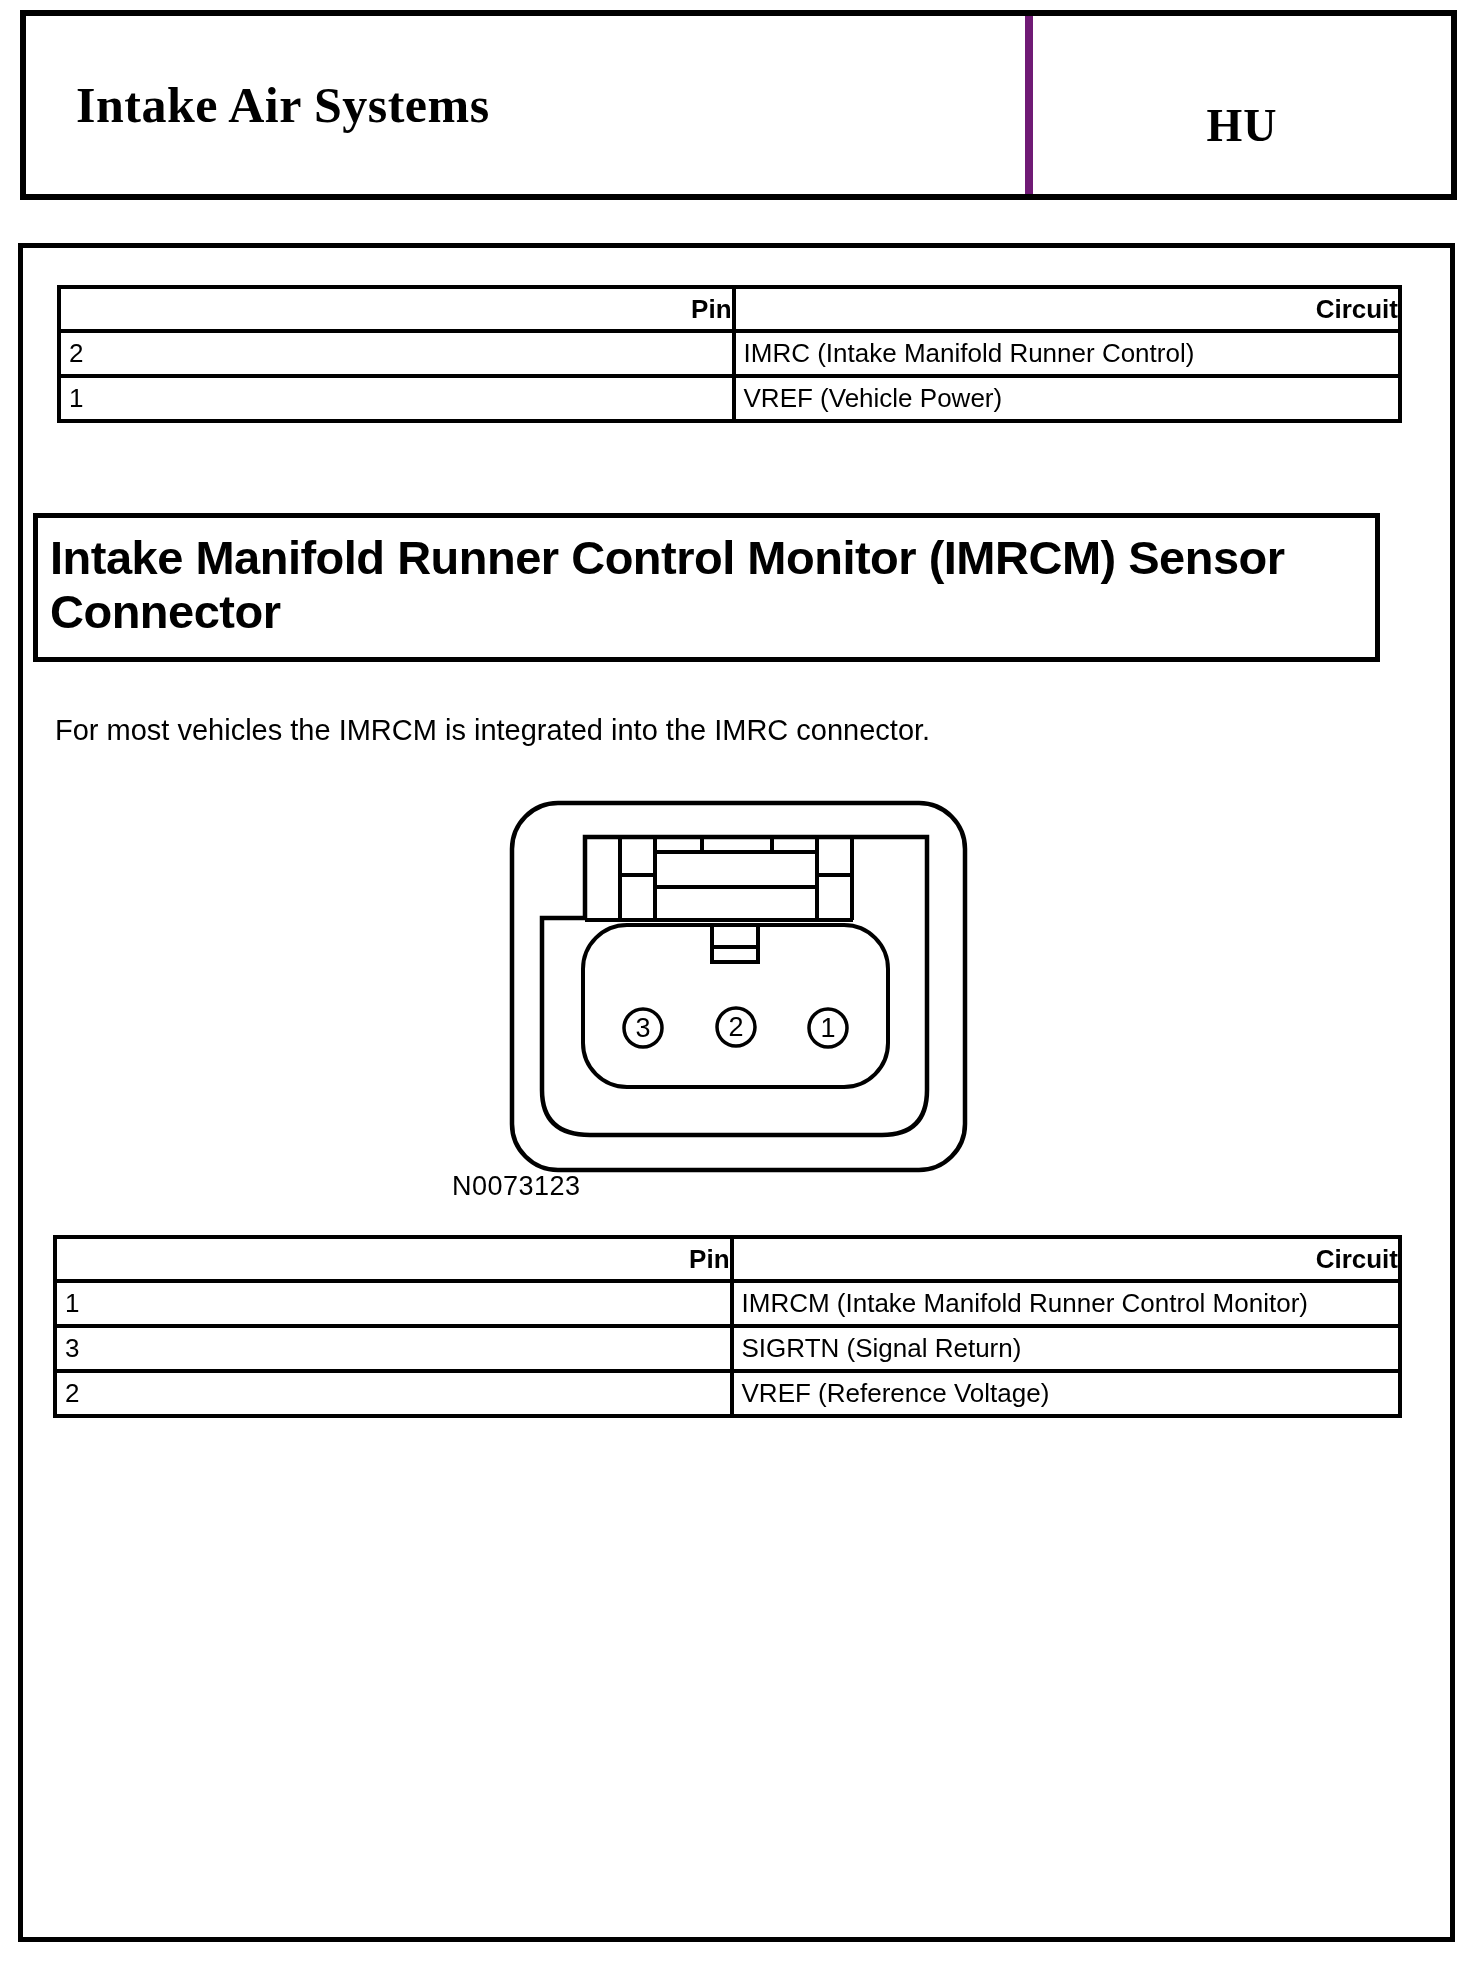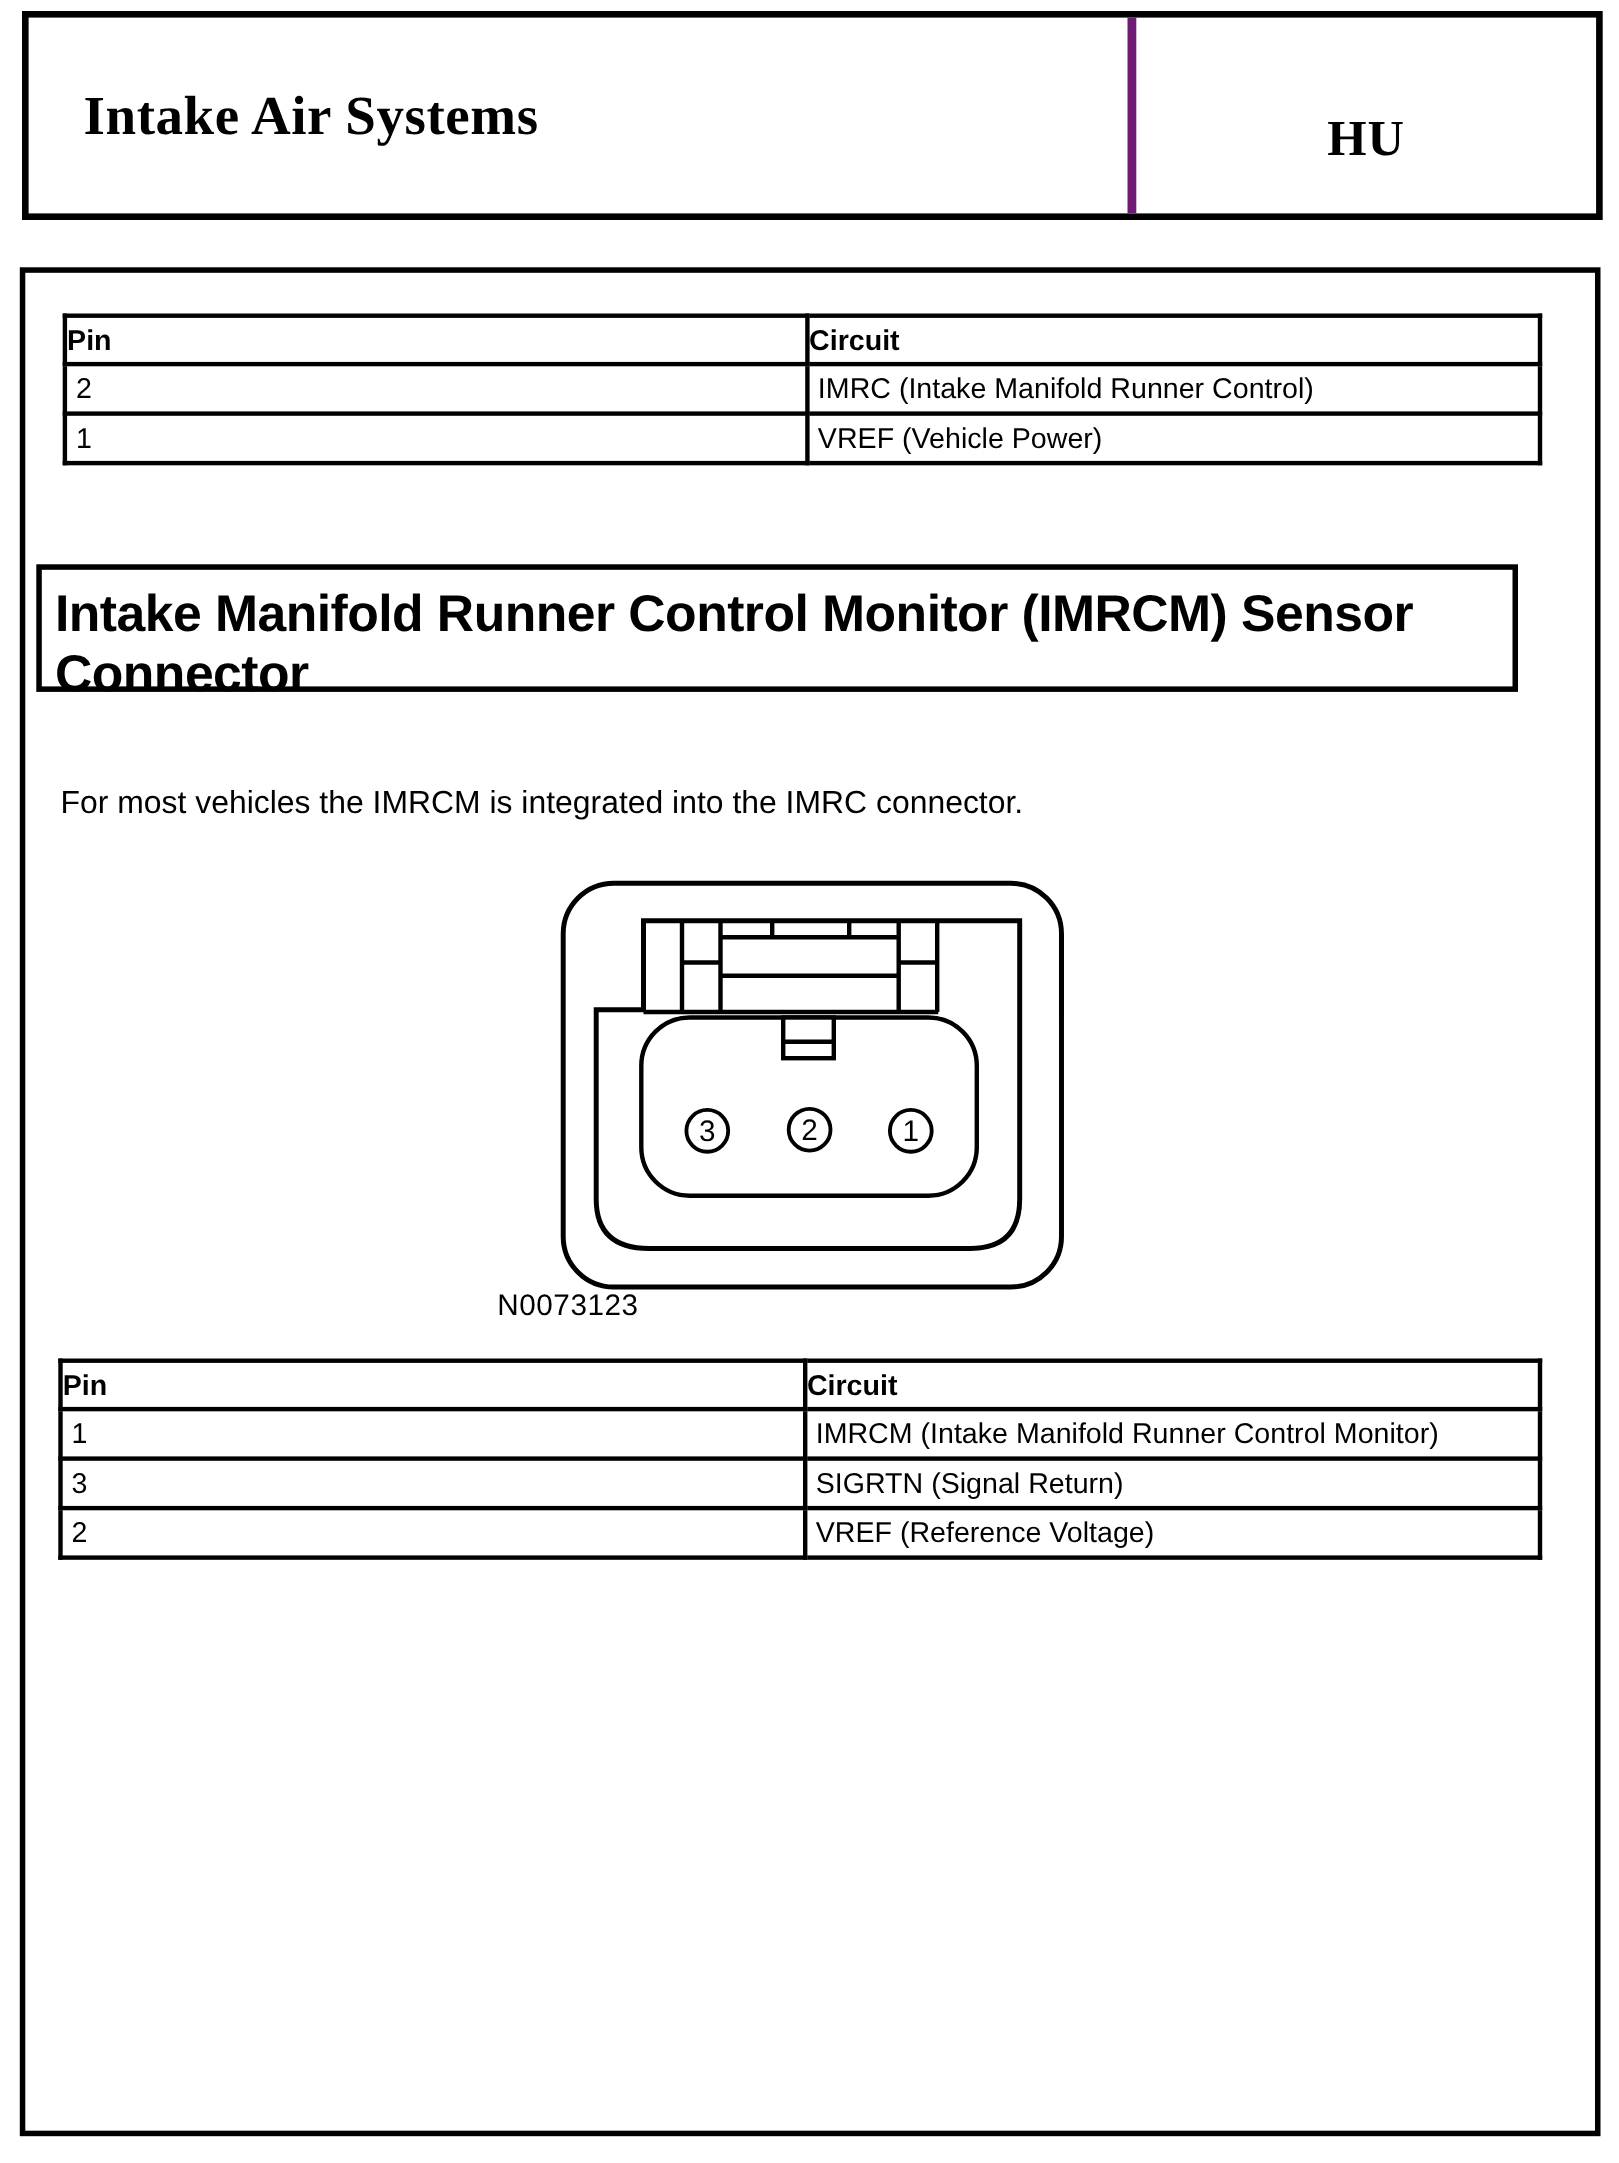--- a/index.html
+++ b/index.html
@@ -36,29 +36,29 @@
   }
 
   
   .pin-table {
     position:absolute; border-collapse:collapse; background:#fff;
     table-layout:fixed;
   }
   .pin-table th, .pin-table td {
     border:4px solid #000; padding:0; font-size:26px; color:#000;
   }
-  .pin-table th { font-weight:bold; text-align:left; height:40px; }
+  .pin-table th { font-weight:bold; text-align:right; height:40px; }
   .pin-table td { height:41px; padding-left:8px; text-align:left; }
   .t1 { left:57px; top:285px; width:1345px; }
   .t2 { left:53px; top:1235px; width:1349px; }
   col.c-pin { width:50.3%; }
 
   
   .title-box {
-    position:absolute; left:33px; top:513px; width:1347px; height:116px;
+    position:absolute; left:33px; top:513px; width:1347px; height:149px;
     border:5px solid #000; box-sizing:border-box;
     padding:13px 26px 0 12px;
     font-weight:bold; font-size:47px; line-height:54px; letter-spacing:-0.5px;
   }
 
   
   .body-text { position:absolute; left:55px; top:714px; font-size:29px; }
 
   
   .connector-svg { position:absolute; left:505px; top:800px; }

